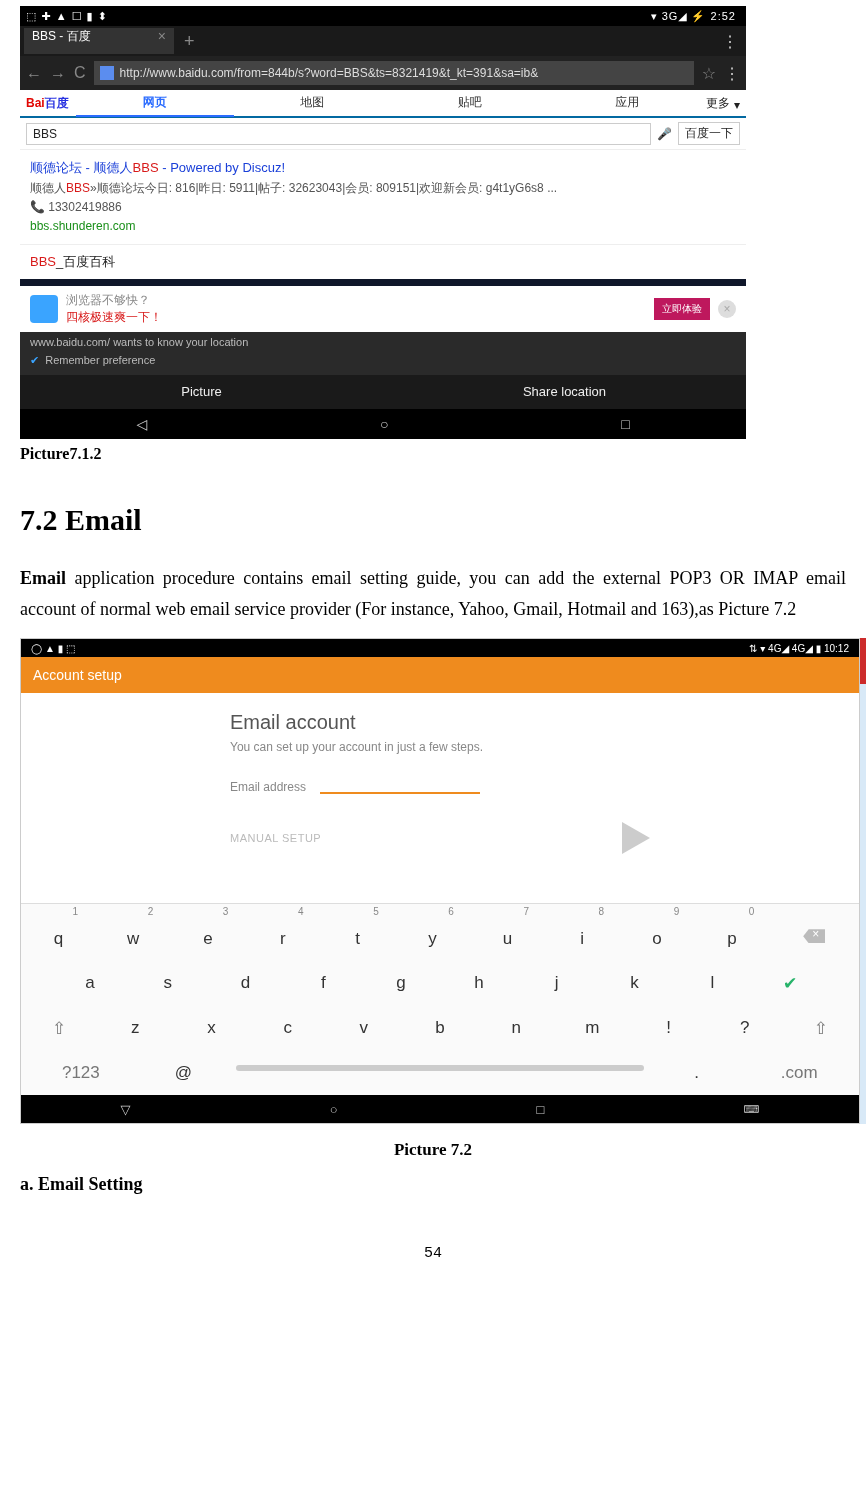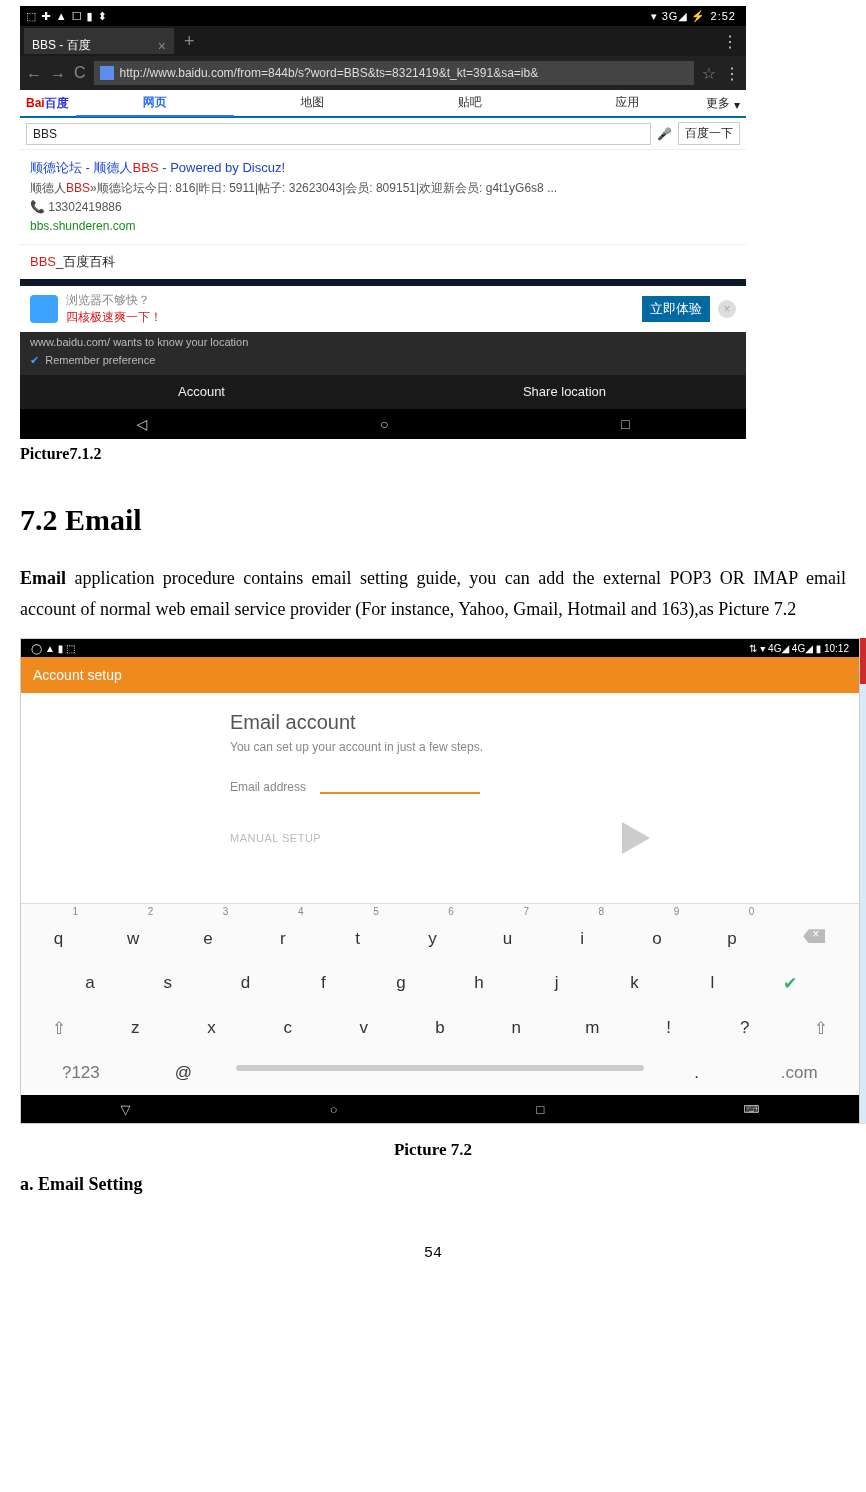--- a/index.html
+++ b/index.html
@@ -4,21 +4,21 @@
 <style>
   * { box-sizing: border-box; margin: 0; padding: 0; }
   body { width: 866px; font-family: "Times New Roman", serif; background: #fff; color: #000; }
   .page { padding: 6px 20px 40px 20px; }
 
   
   .ss1 { width: 726px; background:#000; font-family: Arial, sans-serif; font-size:12px; color:#fff; }
   .statusbar { display:flex; justify-content:space-between; align-items:center; height:20px; padding:0 6px; font-size:11px; background:#000; }
   .status-left span, .status-right span { margin-right:4px; letter-spacing:1px; }
   .tabstrip { display:flex; align-items:center; background:#1a1a1a; height:30px; }
-  .tab { display:flex; align-items:flex-end; background:#333; height:26px; padding:0 8px; margin-left:4px; font-size:12px; min-width:150px; justify-content:space-between;}
+  .tab { display:flex; align-items:flex-start; background:#333; height:26px; padding:0 8px; margin-left:4px; font-size:12px; min-width:150px; justify-content:space-between;}
   .tab-close { color:#888; margin-left:6px; font-size:14px;}
   .tab-add { color:#888; margin-left:10px; font-size:18px;}
   .tab-menu { margin-left:auto; margin-right:8px; font-size:16px; color:#ccc;}
   .urlrow { display:flex; align-items:center; background:#222; height:34px; padding:0 6px; gap:8px;}
   .urlrow .nav { color:#888; font-size:16px; }
   .urlbox { flex:1; display:flex; align-items:center; background:#444; height:24px; padding:0 6px; color:#ddd; font-size:12px; gap:6px; overflow:hidden;}
   .url-icon { width:14px; height:14px; background:#5b8def; }
   .urlrow .menu { color:#ccc; font-size:16px;}
   .webpage { background:#fff; color:#222; }
   .baidu-head { display:flex; align-items:center; border-bottom:2px solid #0369a1; height:28px; font-size:12px;}
@@ -38,21 +38,21 @@
   .result .desc { color:#555;}
   .result .desc .hl { color:#d81a1a;}
   .result .phone { color:#555; }
   .result .site { color:#1a8f1a;}
   .result2 { padding:8px 10px; font-size:13px; color:#d81a1a;}
   .result2 .bk { color:#222;}
   .promo { display:flex; align-items:center; padding:6px 10px; border-top:7px solid #0f172a; gap:8px;}
   .promo-icon { width:28px; height:28px; background:#3aa4ff; border-radius:4px;}
   .promo-text { flex:1; font-size:12px; line-height:1.4;}
   .promo-text .l1{ color:#888;} .promo-text .l2{ color:#d81a1a;}
-  .promo-btn { background:#0369a1; color:#fff; font-size:13px; padding:4px 8px;}
+  .promo-btn { background:#be185d; color:#fff; font-size:10px; padding:4px 8px;}
   .promo-close { color:#aaa; background:#ddd; width:18px; height:18px; border-radius:9px; text-align:center; line-height:18px; font-size:12px;}
   .geo { background:#2a2a2a; color:#bbb; font-size:11px; padding:4px 10px;}
   .remember { background:#2a2a2a; color:#bbb; font-size:11px; padding:2px 10px 8px 10px; display:flex; align-items:center; gap:6px;}
   .remember .chk{ color:#3aa4ff;}
   .actions { display:flex; background:#1a1a1a; height:34px;}
   .actions div { flex:1; text-align:center; line-height:34px; color:#eee; font-size:13px;}
   .navbar1 { display:flex; justify-content:space-around; align-items:center; height:30px; background:#000; color:#ccc; font-size:14px;}
 
   .caption { text-align:left; font-weight:bold; font-size:16px; margin:6px 0 40px 0; font-family:"Times New Roman",serif;}
   h2.section { font-family:"Times New Roman",serif; font-size:30px; font-weight:bold; margin:30px 0 26px 0;}
@@ -163,21 +163,21 @@
         <div class="promo-btn">立即体验</div>
         <div class="promo-close">×</div>
       </div>
     </div>
     <div class="geo">www.baidu.com/ wants to know your location</div>
     <div class="remember">
       <span class="chk">✔</span>
       <span>Remember preference</span>
     </div>
     <div class="actions">
-      <div>Account</div>
+      <div>Picture</div>
       <div>Share location</div>
     </div>
     <div class="navbar1">
       <span>◁</span>
       <span>○</span>
       <span>□</span>
     </div>
   </div>
 
   <div class="caption">Picture7.1.2</div>

